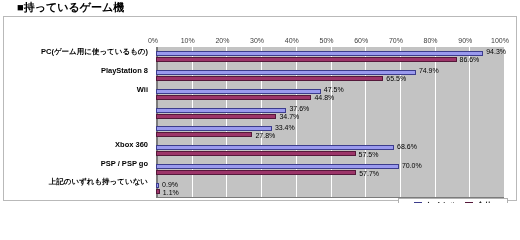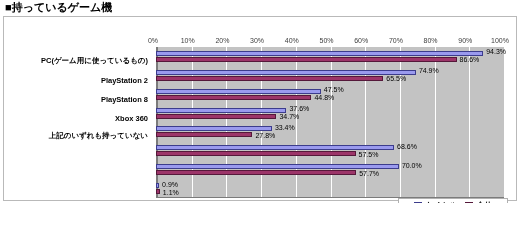--- a/index.html
+++ b/index.html
@@ -5,21 +5,21 @@
   html,body{margin:0;padding:0;background:#ffffff;}
   body{
     width:520px;height:203px;overflow:hidden;
     font-family:"Liberation Sans","DejaVu Sans",sans-serif;
     -webkit-font-smoothing:none;
   }
   #root{position:relative;width:520px;height:203px;background:#fff;}
 
   
   .title{
-    position:absolute;left:5px;top:0px;
+    position:absolute;left:17px;top:0px;
     font-size:11px;font-weight:bold;color:#000;
     letter-spacing:0px;line-height:14px;white-space:nowrap;
   }
 
   
   .chart-frame{
     position:absolute;left:3px;top:16px;
     width:514px;height:185px;
     background:#ffffff;
     border:1px solid #b9b9b9;
@@ -45,21 +45,21 @@
   .xaxis{position:absolute;left:0;top:19px;width:520px;height:12px;}
   .xtick{
     position:absolute;top:0;
     font-size:7px;color:#404040;
     transform:translateX(-50%);
     white-space:nowrap;line-height:10px;
   }
   .cats{position:absolute;left:0;top:30px;width:148px;height:151px;}
   .catrow{
     position:relative;width:148px;
-    display:flex;align-items:flex-end;justify-content:flex-end;
+    display:flex;align-items:flex-start;justify-content:flex-end;
     box-sizing:border-box;padding-right:4px;
   }
   .catrow span{
     font-size:7.5px;color:#000;font-weight:bold;white-space:nowrap;
   }
 
   
   .rows{position:absolute;left:152px;top:30px;width:348px;height:151px;}
   .row{position:relative;width:348px;}
   .bar{
@@ -124,27 +124,30 @@
         <div class="gridline" style="left: 277.6px;"></div>
         <div class="gridline" style="left: 312.3px;"></div>
         <div class="gridline" style="left: 347px;"></div>
       </div>
 
     <div class="cats" id="cats">
         <div class="catrow" style="height: 18.875px;">
           <span>PC(ゲーム用に使っているもの)</span>
         </div>
         <div class="catrow" style="height: 18.875px;">
-          <span>PlayStation 2</span>
-        </div>
-        <div class="catrow" style="height: 18.875px;">
           <span>PlayStation 8</span>
         </div>
         <div class="catrow" style="height: 18.875px;">
+          <span>Wii</span>
+        </div>
+        <div class="catrow" style="height: 18.875px; margin-top: 36px;">
           <span>Xbox 360</span>
+        </div>
+        <div class="catrow" style="height: 18.875px;">
+          <span>PSP / PSP go</span>
         </div>
         <div class="catrow" style="height: 18.875px; font-family: Liberation Mono, monospace;">
           <span>上記のいずれも持っていない</span>
         </div>
       </div>
 
     <div class="rows" id="rows">
         <div class="row" style="height: 18.875px;">
           <div class="bar series-a" style="width: 327.221px; height: 5px; top: 3.9375px;"></div>
           <div class="barlabel" style="left: 330.221px; top: 1.4375px;">94.3%</div>

